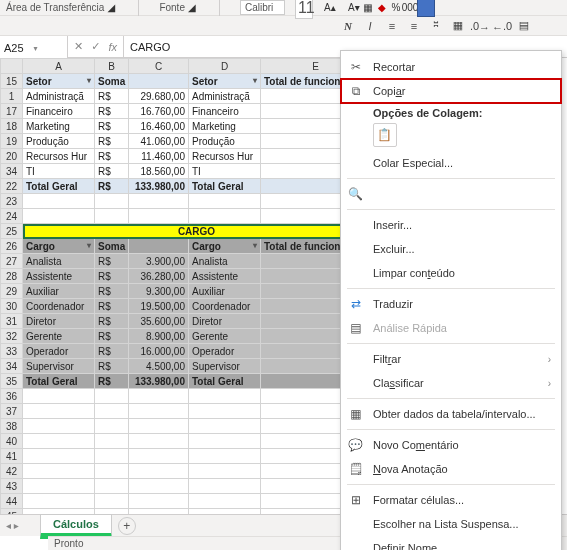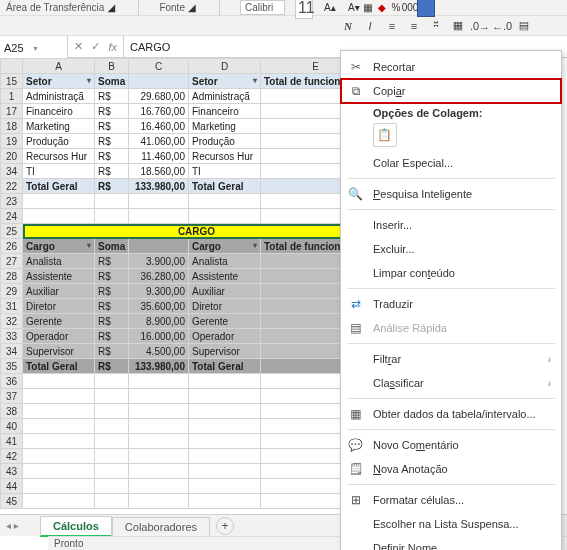--- a/index.html
+++ b/index.html
@@ -40,21 +40,21 @@
   tr.yellow td { background: #ffff00; text-align: center; font-weight: bold; }
   tr.gray td { background: #bfbfbf; }
   tr.gray.hdrrow td { background: #a6a6a6; font-weight: bold; }
   tr.gray.totalrow td { background: #a6a6a6; font-weight: bold; }
   tr.sel td.colA-cell { outline: 2px solid #217346; outline-offset: -2px; }
 
   
   .tabs { position: absolute; bottom: 14px; left: 0; right: 0; height: 22px; background: #f3f2f1; border-top: 1px solid #d0cece; display: flex; align-items: center; padding-left: 40px; gap: 0; }
   .tabs .navarrow { position: absolute; left: 6px; display: flex; gap: 4px; color: #888; font-size: 10px; }
   .tabs .tab { padding: 3px 12px; font-size: 11px; border: 1px solid #ccc; border-bottom: none; background: #fff; color: #217346; position: relative; bottom: -1px; }
-  .tabs .tab.active { font-weight: bold; border-bottom: 2px solid #22c55e; color: #217346; text-align: center; }
+  .tabs .tab.active { font-weight: bold; border-bottom: 6px solid #22c55e; color: #217346; text-align: center; }
   .tabs .tab.inactive { background: #f3f2f1; color: #555; }
   .tabs .addtab { width: 18px; height: 18px; border: 1px solid #ccc; border-radius: 50%; display: flex; align-items: center; justify-content: center; margin-left: 6px; color: #555; font-size: 12px; }
 
   .status { position: absolute; bottom: 0; left: 0; right: 0; height: 14px; background: #f3f2f1; border-top: 1px solid #e1dfdd; font-size: 10px; color: #555; padding: 0 6px; display: flex; align-items: center; margin-left: 48px; }
 
   
   .ctxmenu { position: absolute; top: 50px; left: 340px; width: 222px; background: #fff; border: 1px solid #c6c6c6; box-shadow: 2px 2px 6px rgba(0,0,0,.2); padding: 4px 0; z-index: 50; }
   .ctxmenu .item { display: flex; align-items: center; height: 24px; padding: 0 10px 0 6px; gap: 8px; font-size: 11px; color: #333; }
   .ctxmenu .item .ic { width: 18px; display: flex; justify-content: center; color: #555; font-size: 12px; }
   .ctxmenu .item .lbl { flex: 1; }
@@ -300,20 +300,31 @@
           <td>Auxiliar</td>
           <td>R$</td>
           <td class="num">9.300,00</td>
           <td>Auxiliar</td>
           <td></td>
           <td></td>
           <td></td>
           <td></td>
         </tr>
         <tr class="gray">
+          <th class="rowh">30</th>
+          <td>Coordenador</td>
+          <td>R$</td>
+          <td class="num">19.500,00</td>
+          <td>Coordenador</td>
+          <td></td>
+          <td></td>
+          <td></td>
+          <td></td>
+        </tr>
+        <tr class="gray">
           <th class="rowh">31</th>
           <td>Diretor</td>
           <td>R$</td>
           <td class="num">35.600,00</td>
           <td>Diretor</td>
           <td></td>
           <td></td>
           <td></td>
           <td></td>
         </tr>
@@ -460,21 +471,20 @@
           <td></td>
           <td></td>
         </tr>
       </tbody>
   </table>
 </div>
 
 <div class="tabs">
   <div class="navarrow">◂ ▸</div>
   <div class="tab active"><span>Cálculos</span></div>
-  <div class="tab inactive"><span>Colaboradores</span></div>
   <div class="addtab">+</div>
 </div>
 
 <div class="status">
   <span>Pronto</span>
 </div>
 
 <div class="ctxmenu">
   <div class="item">
       <span class="ic">✂</span>
@@ -488,21 +498,20 @@
   <div class="pasteicons">
     <div class="pi">📋</div>
   </div>
   <div class="item">
       <span class="ic"></span>
       <span class="lbl">Colar Especial...</span>
     </div>
   <div class="divider"></div>
   <div class="item">
       <span class="ic">🔍</span>
-      <span class="lbl"><span class="u">P</span>esquisa Inteligente</span>
     </div>
   <div class="divider"></div>
   <div class="item">
       <span class="ic"></span>
       <span class="lbl">Inserir...</span>
     </div>
   <div class="item">
       <span class="ic"></span>
       <span class="lbl">Excluir...</span>
     </div>

